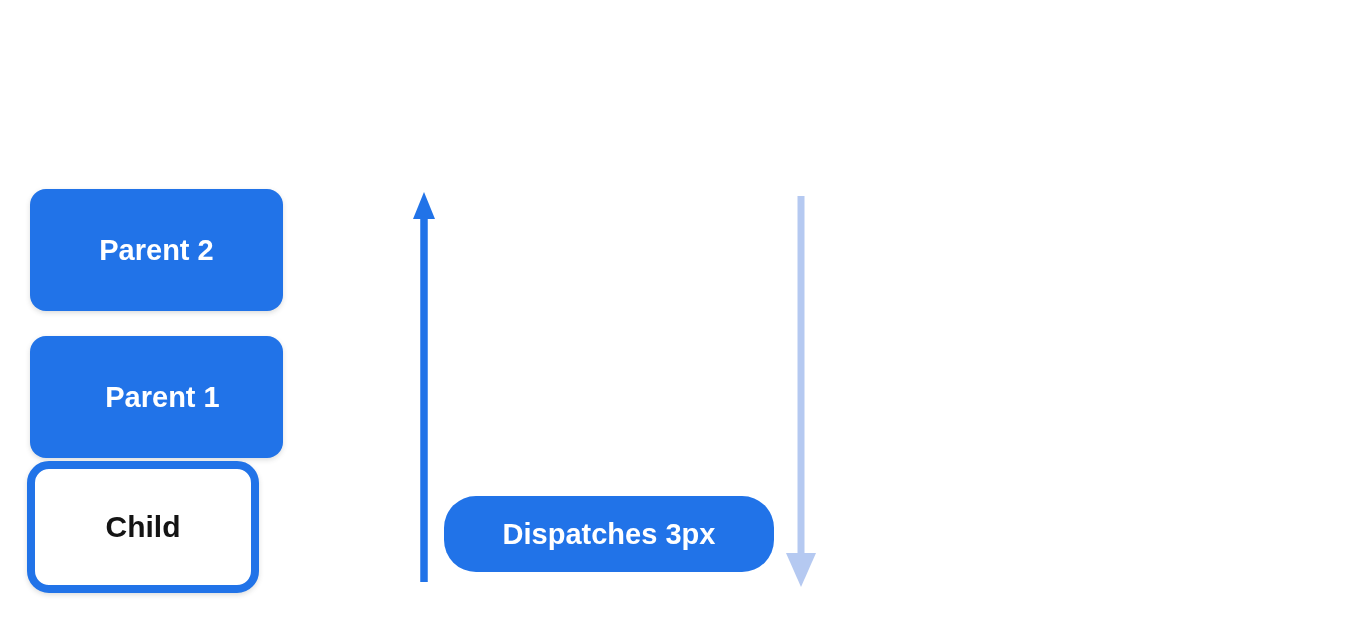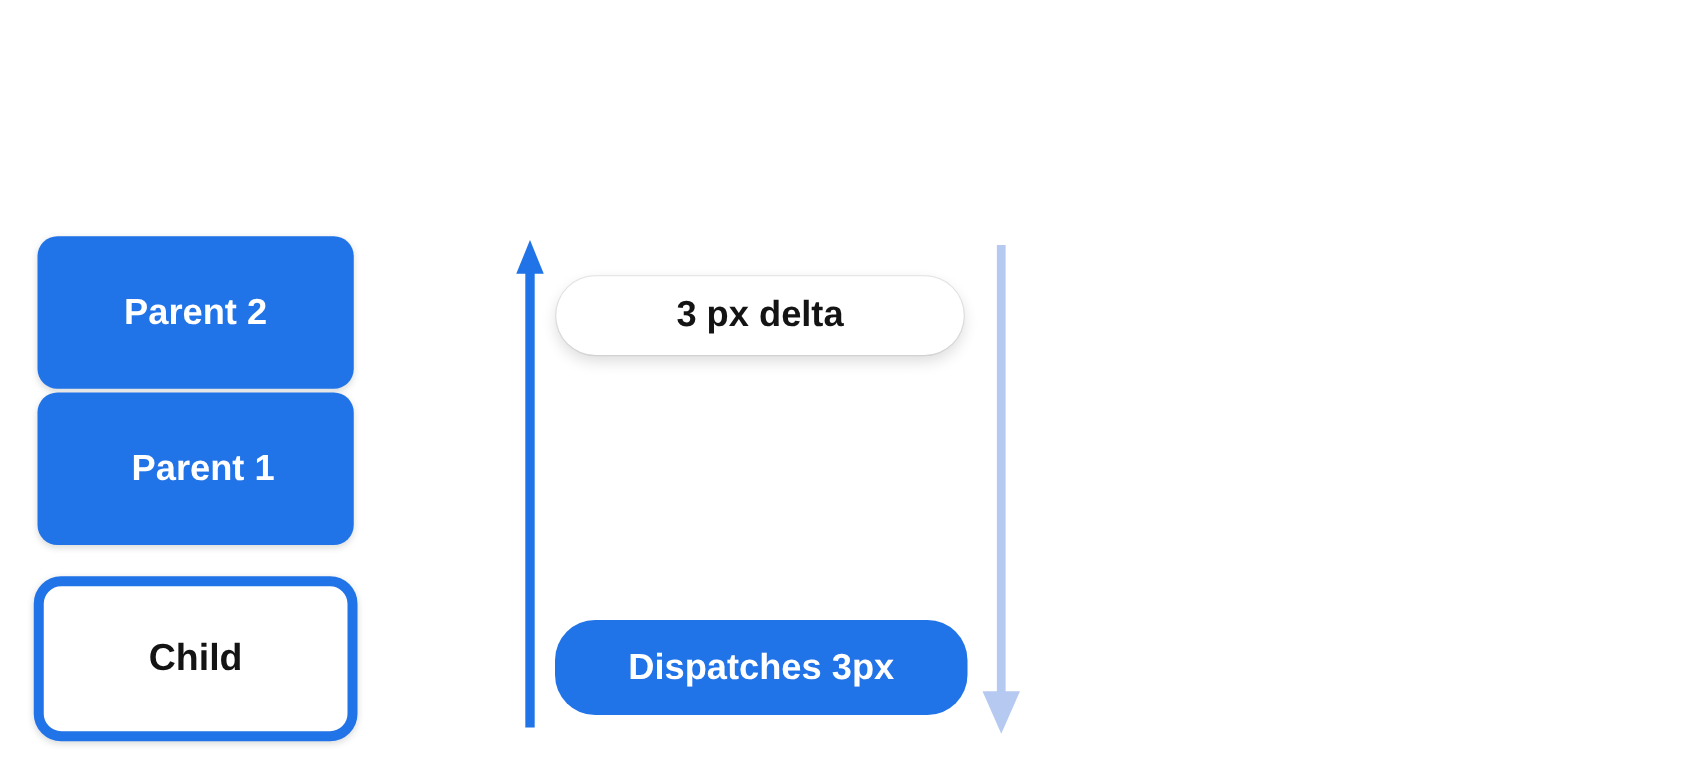--- a/index.html
+++ b/index.html
@@ -43,24 +43,24 @@
     justify-content: center;
     font-size: 29px;
     font-weight: bold;
     box-shadow: 0 2px 5px rgba(60,64,67,0.18);
   }
   .node.filled {
     background: var(--primary-blue);
     color: #ffffff;
   }
   .node-parent-2 { top: 189px; }
-  .node-parent-1 { top: 314px; padding-left: 12px; }
+  .node-parent-1 { top: 336px; padding-left: 12px; }
   .node-child {
     left: 27px; top: 461px;
-    width: 259px; height: 132px;
+    width: 232px; height: 132px;
     background: #ffffff;
     border: 8px solid var(--primary-blue);
     border-radius: 22px;
     color: var(--text-dark);
     font-size: 30px;
   }
   .delta-pill {
     left: 445px; top: 221px;
     width: 326px; height: 63px;
     border-radius: 32px;
@@ -107,21 +107,18 @@
     <g>
       <line class="arrow-up-line" x1="424" y1="582" x2="424" y2="216" stroke-width="7.5"></line>
       <polygon class="arrow-up-head" points="424,192 413,219 435,219"></polygon>
     </g>
     <g>
       <line class="arrow-down-line" x1="801" y1="196" x2="801" y2="556" stroke-width="7"></line>
       <polygon class="arrow-down-head" points="801,587 786,553 816,553"></polygon>
     </g>
   </svg>
 
-  <div class="pill delta-pill">
-    <span>3 px delta</span>
-  </div>
 
   <div class="pill dispatches-pill">
     <span>Dispatches 3px</span>
   </div>
 
 </div>
 
 </body></html>

